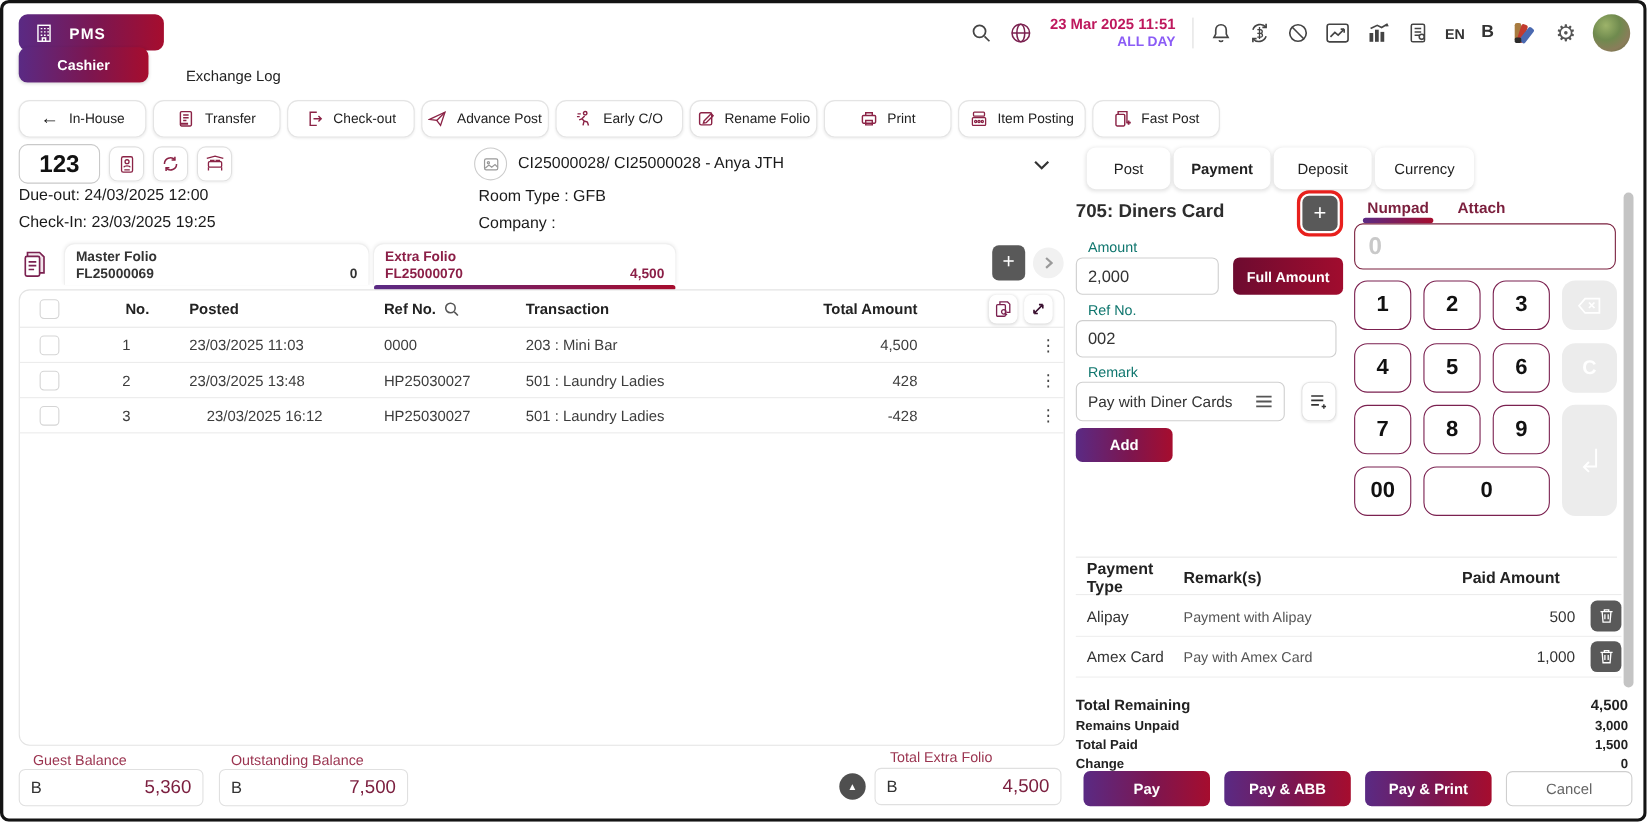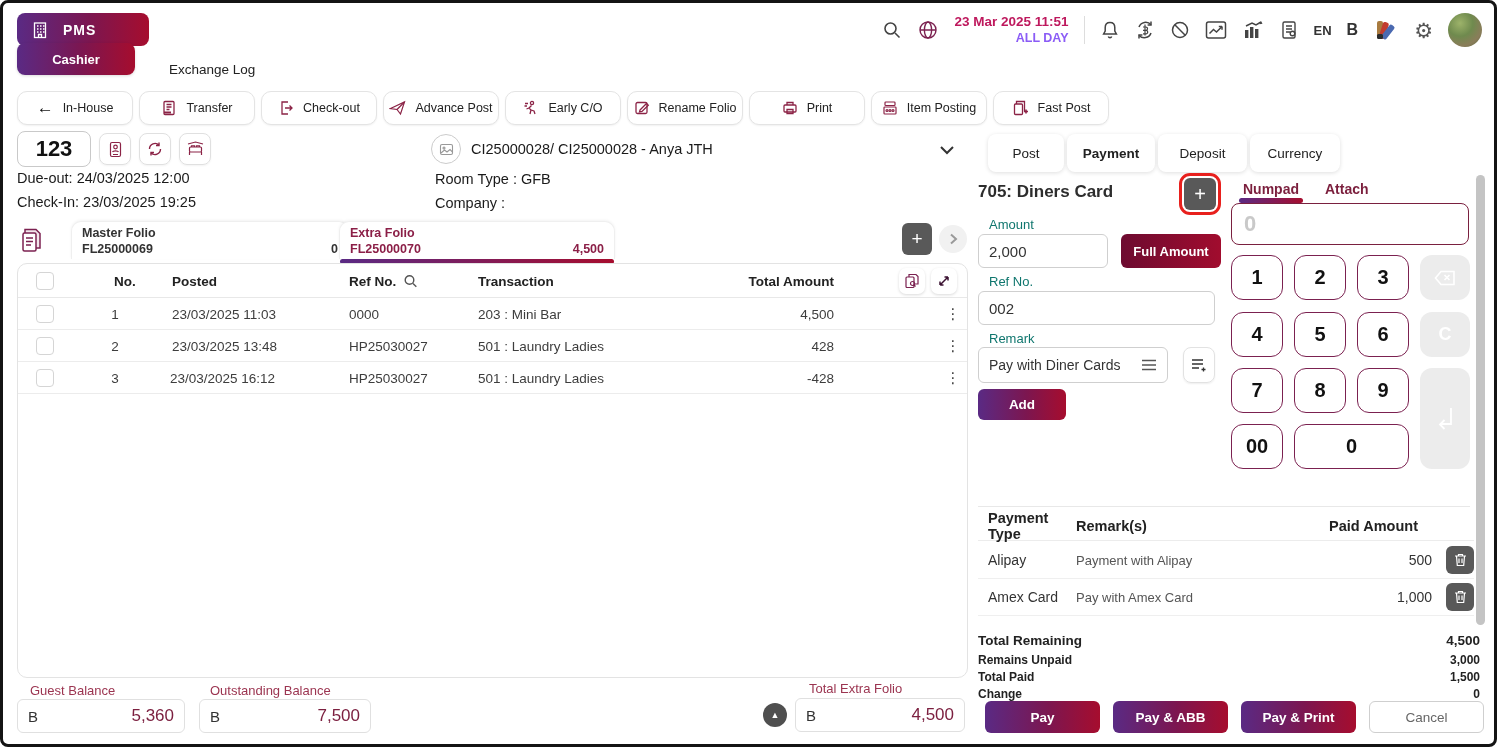--- a/index.html
+++ b/index.html
@@ -286,21 +286,21 @@
   <svg class="abs" style="left:933px;top:136px;" width="22" height="22" viewBox="0 0 22 22" fill="none" stroke="#333" stroke-width="2">
       <path d="M5 8l6 6 6-6"></path>
     </svg>
 
   <svg class="abs" style="left:16px;top:224px;" width="26" height="28" viewBox="0 0 26 28" fill="none" stroke="#7b2150" stroke-width="1.5">
       <path d="M6 6V2.5h11l4 4V21h-4" fill="#f3e6ec"></path>
       <rect x="4" y="6" width="13" height="18" rx="1.5" fill="#fff"></rect>
       <path d="M7 11h7M7 14.5h7M7 18h5"></path>
     </svg>
 
-  <div class="abs ftab" style="left:68px;width:278px;">
+  <div class="abs ftab" style="left:55px;width:278px;">
     <div class="t1">Master Folio</div>
     <div class="t2">
         <span>FL25000069</span>
         <span>0</span>
       </div>
   </div>
   <div class="abs ftab active" style="left:336px;width:276px;">
     <div class="t1">Extra Folio</div>
     <div class="t2">
         <span>FL25000070</span>
@@ -365,21 +365,21 @@
           <div class="cell" style="left:154px;">23/03/2025 13:48</div>
           <div class="cell" style="left:331px;">HP25030027</div>
           <div class="cell" style="left:460px;">501 : Laundry Ladies</div>
           <div class="cell" style="left:680px;width:136px;text-align:right;">428</div>
           <div class="cell kebab" style="left:925px;width:20px;text-align:center;">⋮</div>
         </div>
 
         <div class="trow">
           <div class="cell cb" style="left:18px;"></div>
           <div class="cell" style="left:80px;width:34px;text-align:center;">3</div>
-          <div class="cell" style="left:152px;">23/03/2025 16:12</div>
+          <div class="cell" style="left:170px;">23/03/2025 16:12</div>
           <div class="cell" style="left:331px;">HP25030027</div>
           <div class="cell" style="left:460px;">501 : Laundry Ladies</div>
           <div class="cell" style="left:680px;width:136px;text-align:right;">-428</div>
           <div class="cell kebab" style="left:925px;width:20px;text-align:center;">⋮</div>
         </div>
       </div>
   </div>
 
   <div class="abs blbl" style="left:27px;top:680px;">Guest Balance</div>
   <div class="abs bbox" style="left:14px;top:696px;width:168px;">

